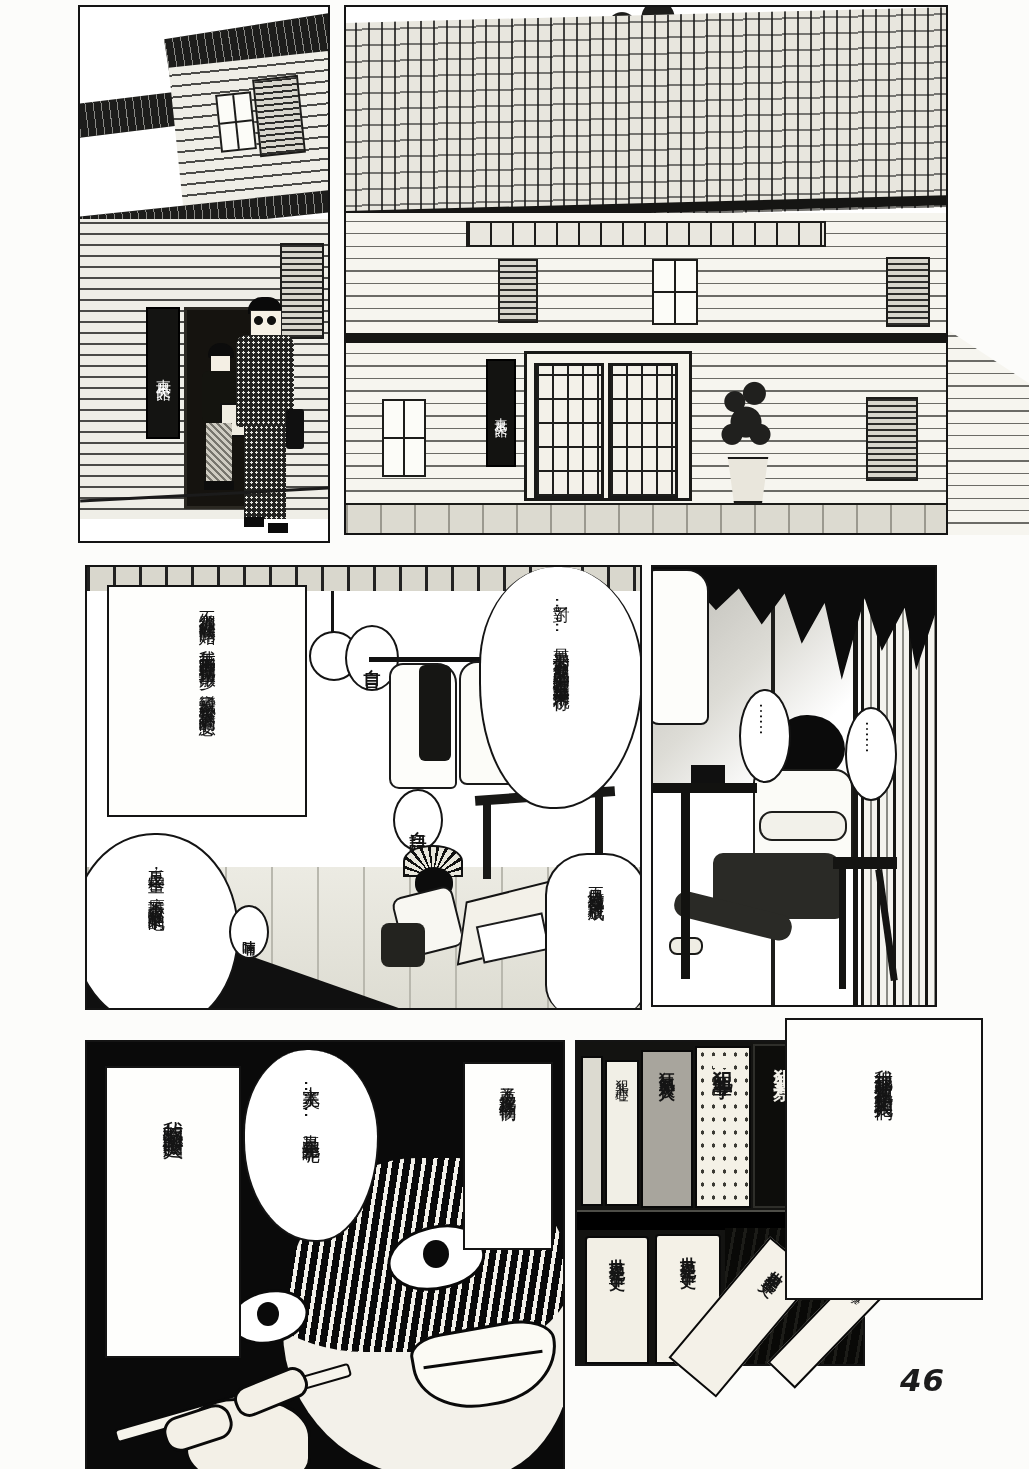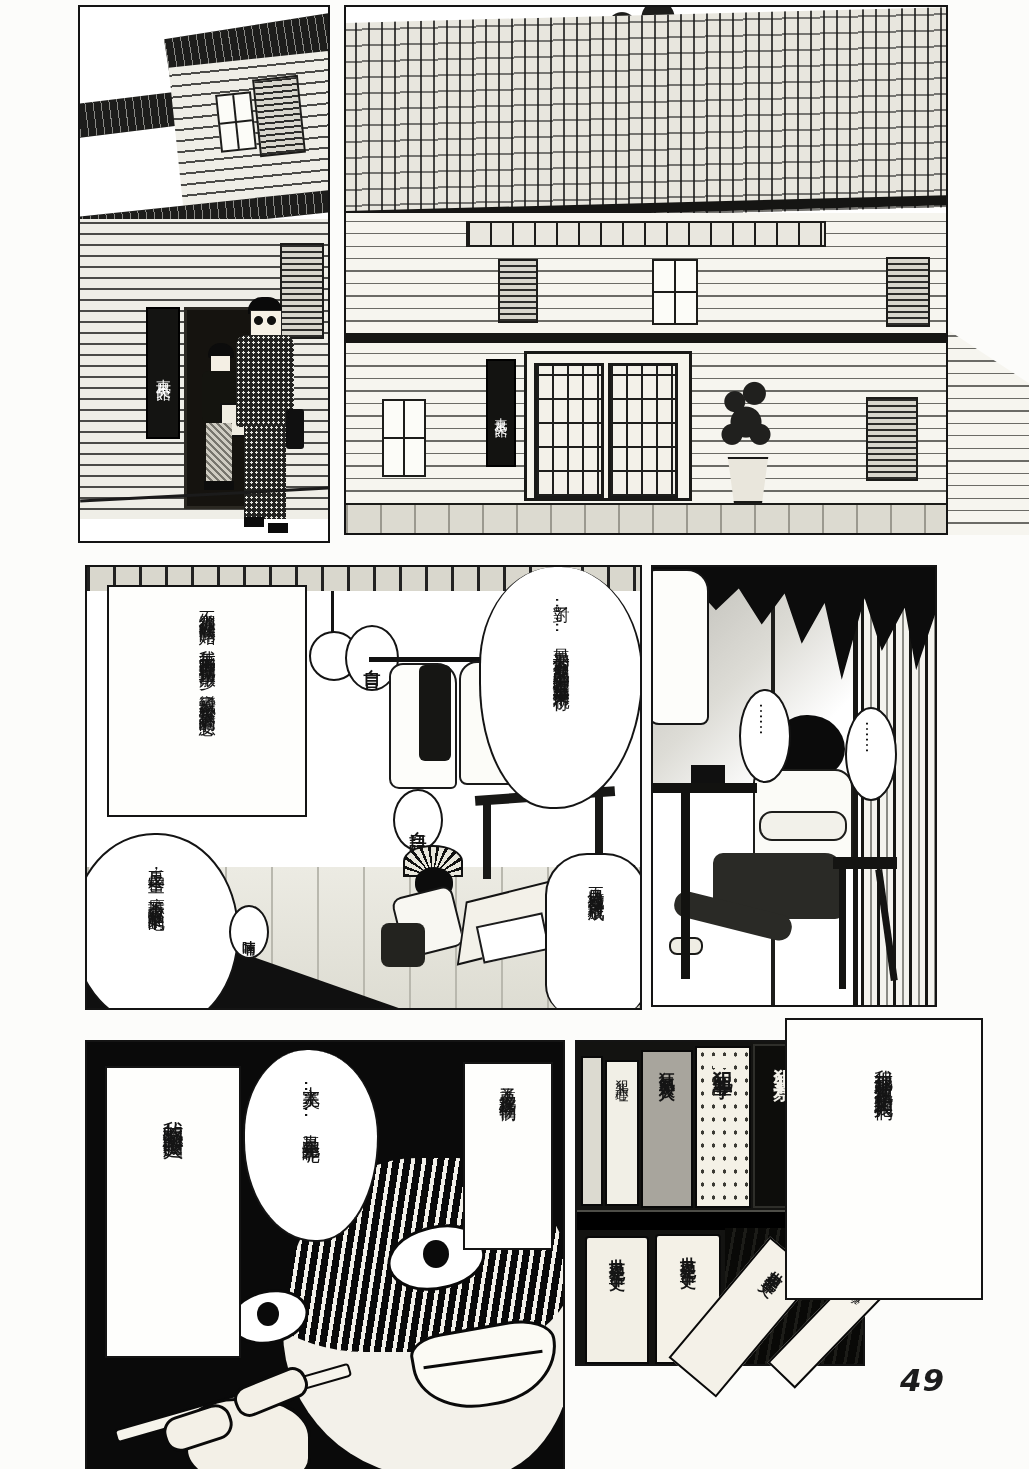--- a/index.html
+++ b/index.html
@@ -257,14 +257,14 @@
   </div>
   <div class="abs bookspine" style="left:808px;top:1262px;width:38px;height:132px;background:#f7f4ec;transform:rotate(44deg);z-index:3;">
     <span class="vtext" style="font-size:11px;line-height:1;letter-spacing:2px;">科學</span>
   </div>
 
   <div class="abs nbox" style="left:785px;top:1018px;width:198px;height:282px;z-index:5;">
     <span class="vtext" style="font-size:19px;height:170px;line-height:1.95;margin-top:24px;">我很崇拜那些被寫在犯罪史上的殺人犯們，</span>
   </div>
 
   <div class="abs" style="left:900px;top:1362px;font-size:31px;font-weight:bold;font-style:italic;color:#1c1c1c;
-              font-family:'DejaVu Sans',sans-serif;letter-spacing:1px;z-index:6;">49</div>
+              font-family:'DejaVu Sans',sans-serif;letter-spacing:1px;z-index:6;">46</div>
 </div>
 
 </body></html>

